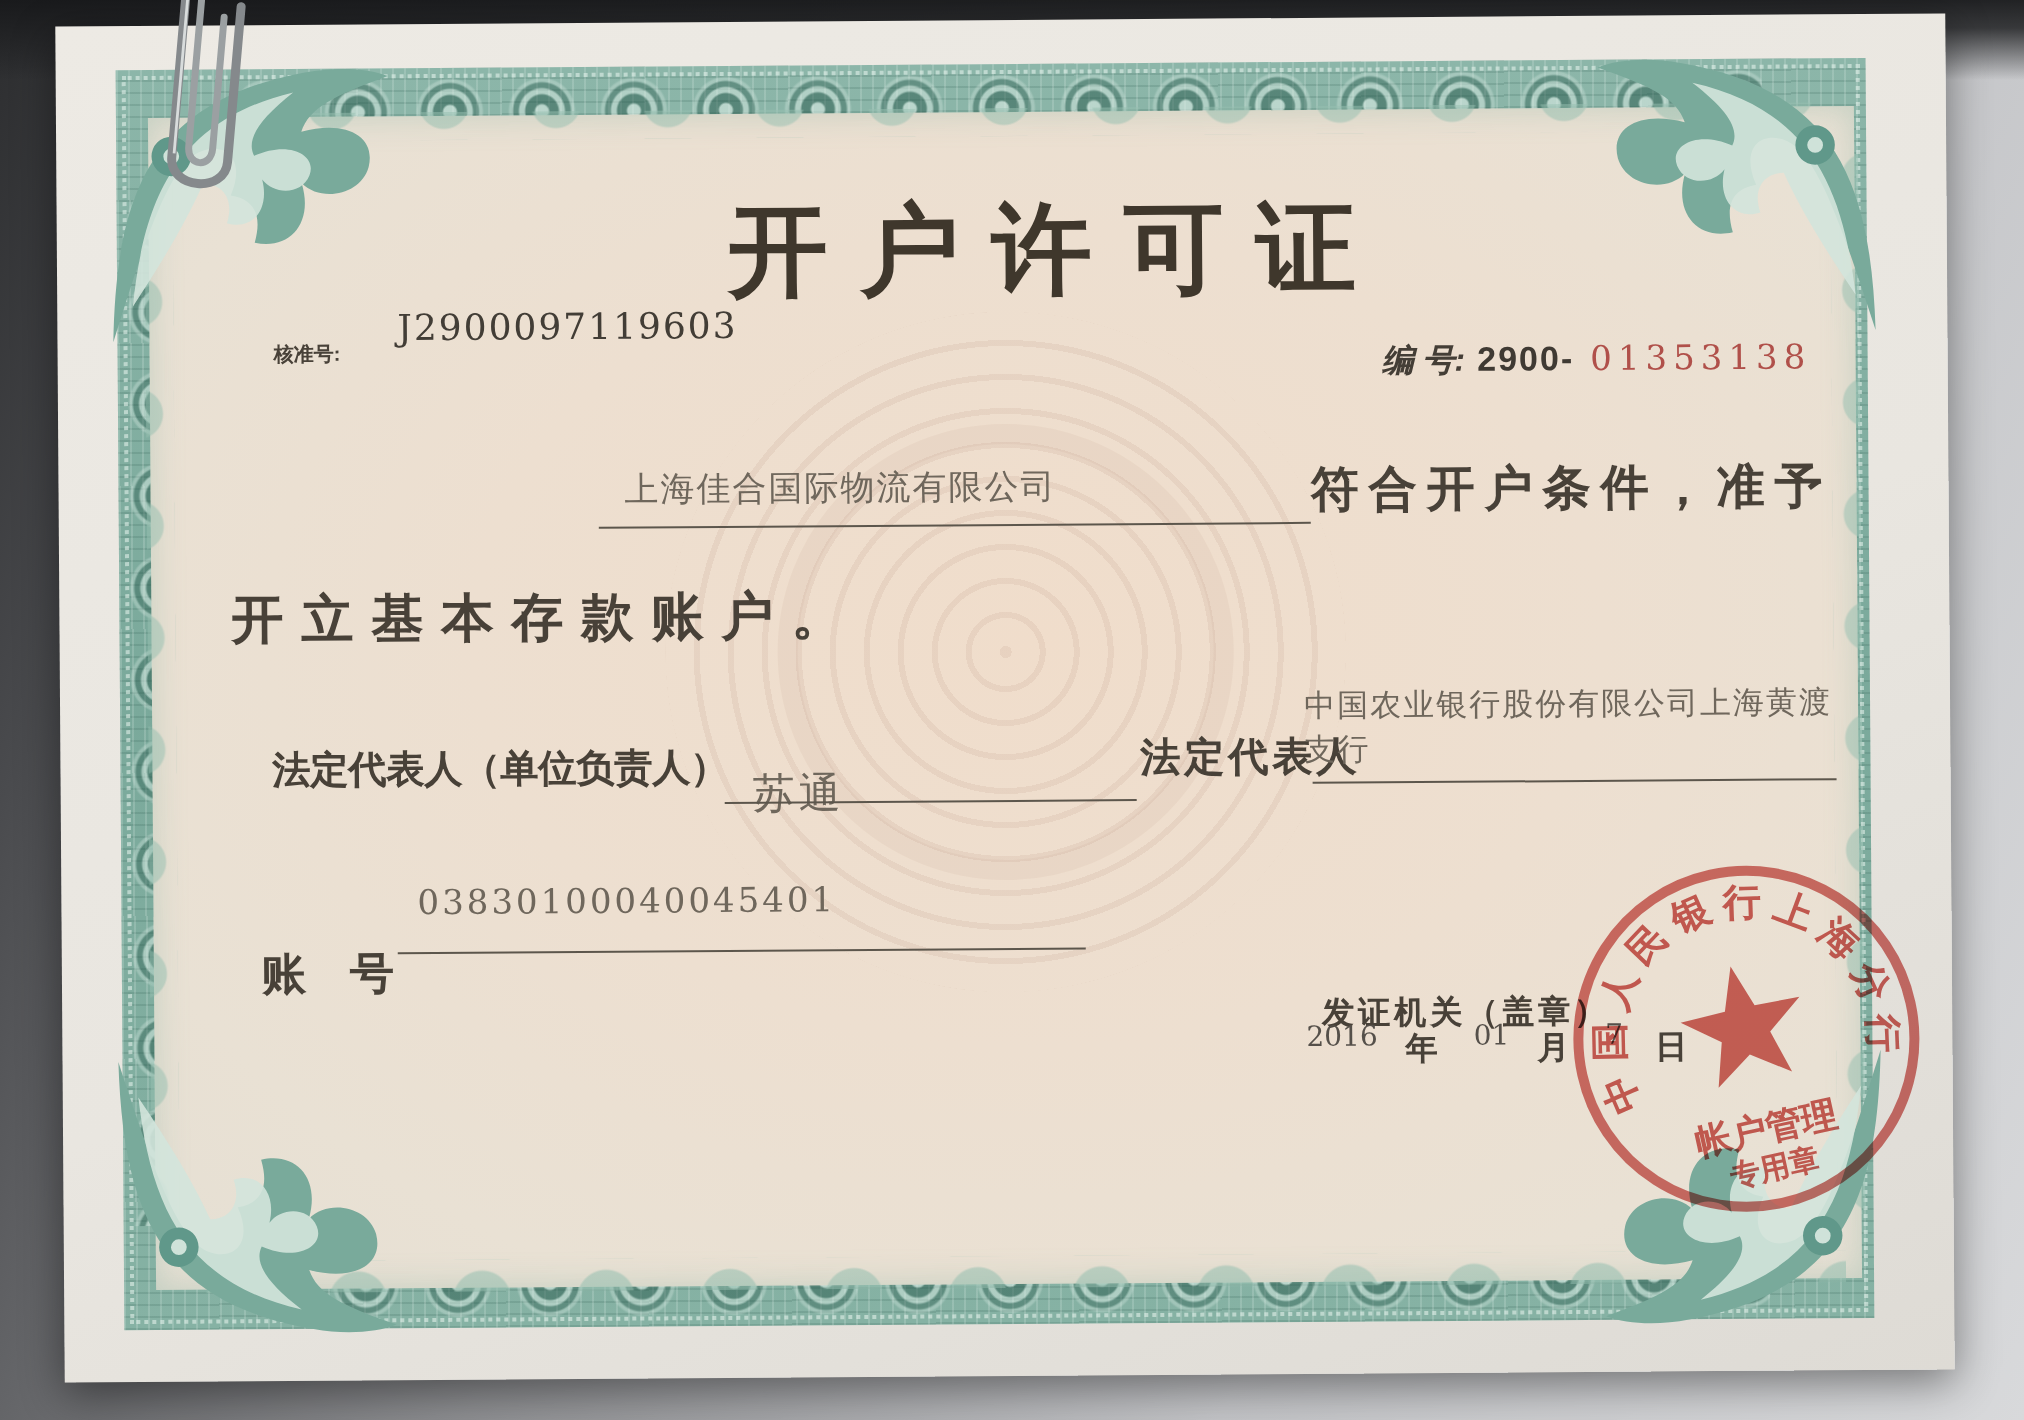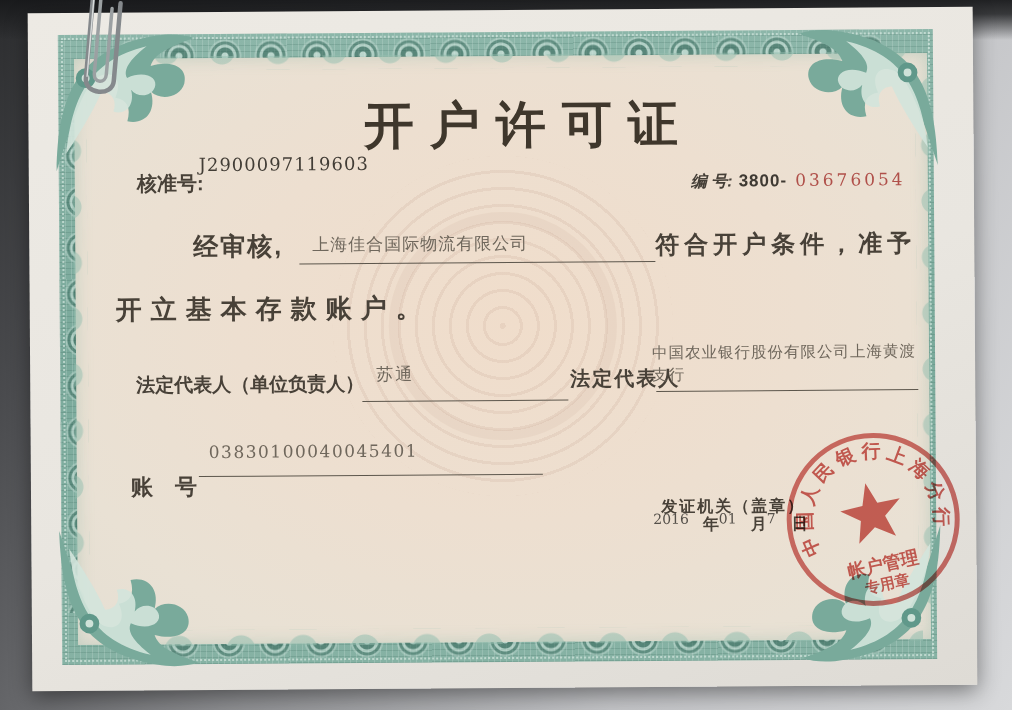--- a/index.html
+++ b/index.html
@@ -51,45 +51,45 @@
   .rosette{position:absolute;left:50%;top:46%;width:340px;height:340px;transform:translate(-50%,-50%);border-radius:50%;
     background:repeating-radial-gradient(circle at 50% 50%, rgba(184,146,128,.15) 0 3px, rgba(184,146,128,0) 3px 17px);}
   .rosette::after{content:'';position:absolute;inset:56px;border-radius:50%;border:10px solid rgba(184,146,128,.10);}
   .content{position:absolute;inset:0;z-index:4;}
   .title{position:absolute;top:82px;left:0;width:100%;text-align:center;padding-left:56px;box-sizing:border-box;
     font-family:"DejaVu Serif","Liberation Serif",serif;font-weight:bold;font-size:50px;letter-spacing:16px;color:#3f372c;}
   .lbl{font-weight:bold;color:#484138;}
   .fill{font-family:"DejaVu Serif","Liberation Serif",serif;color:#6f675c;}
   .uline{position:absolute;height:1px;background:#5c564c;}
   .pos{position:absolute;}
-  .approval-lbl{left:108px;top:158px;font-size:20px;}
+  .approval-lbl{left:108px;top:158px;font-size:10px;}
   .approval-val{left:170px;top:142px;font-size:18px;letter-spacing:1px;color:#423d36;}
   .serial-row{left:662px;top:162px;font-size:17px;white-space:nowrap;}
   .serial-lbl{font-weight:bold;color:#443e36;font-size:16px;margin-right:6px;font-style:italic;}
   .serial-pre{font-weight:bold;color:#3f3a33;letter-spacing:1px;margin-right:8px;}
   .serial-num{font-family:"DejaVu Serif","Liberation Serif",serif;color:#b0504a;letter-spacing:3px;}
   .review-pre{left:164px;top:218px;font-size:25px;letter-spacing:2px;}
   .company{left:283px;top:222px;font-size:17px;letter-spacing:1px;}
   .u-company{left:270px;top:252px;width:356px;}
   .review-suf{left:626px;top:220px;font-size:24px;letter-spacing:5px;white-space:nowrap;}
   .review-l2{left:86px;top:280px;font-size:26px;letter-spacing:9px;white-space:nowrap;}
   .rep-lbl{left:106px;top:360px;font-size:19px;}
-  .rep-val{left:346px;top:352px;font-size:17px;letter-spacing:2px;}
+  .rep-val{left:346px;top:372px;font-size:21px;letter-spacing:2px;}
   .u-rep{left:332px;top:390px;width:206px;}
   .bank-lbl{left:540px;top:356px;font-size:20px;letter-spacing:2px;}
   .bank-val{left:622px;top:334px;width:266px;font-size:15.5px;line-height:1.4;letter-spacing:1px;}
   .u-bank{left:626px;top:382px;width:262px;}
   .acct-lbl{left:100px;top:440px;font-size:22px;margin-top:20px;}
   .acct-val{left:178px;top:430px;font-size:17px;letter-spacing:1.5px;}
   .u-acct{left:168px;top:464px;width:344px;}
   .issuer-lbl{left:630px;top:488px;font-size:16px;letter-spacing:2px;}
   .date-row{left:622px;top:506px;display:flex;align-items:flex-end;white-space:nowrap;}
   .date-row .num{font-family:"DejaVu Serif","Liberation Serif",serif;color:#55504a;font-size:14px;transform:translateY(-9px);}
   .date-row .unit{font-weight:bold;color:#484138;font-size:16px;}
-  .g1{margin-left:14px;} .g2{} .g3{margin-left:16px;}
+  .g1{margin-left:14px;} .g2{margin-left:18px;} .g3{margin-left:16px;}
   .seal{position:absolute;left:742px;top:412px;width:200px;height:200px;z-index:6;
     transform:rotate(-12deg);mix-blend-mode:multiply;opacity:.92;}
   .clip{position:absolute;left:72px;top:-4px;width:62px;height:118px;z-index:9;transform:rotate(5deg);}
 </style>
 </head>
 <body>
 
 <div class="paper">
   <div class="band">
     <div class="med h t"></div>
@@ -130,23 +130,22 @@
     <div class="scal r"></div>
     <div class="rosette"></div>
   </div>
 
   <div class="content">
     <div class="title">开户许可证</div>
 
     <span class="pos lbl approval-lbl">核准号:</span>
     <span class="pos fill approval-val">J2900097119603</span>
 
-    <span class="pos serial-row"><span class="serial-lbl">编 号:</span><span class="serial-pre">3800-</span><span class="serial-num">03676054</span></span>
+    <span class="pos serial-row"><span class="serial-lbl">编 号:</span><span class="serial-pre">2900-</span><span class="serial-num">01353138</span></span>
 
-    <span class="pos lbl review-pre">经审核,</span>
     <span class="pos fill company">上海佳合国际物流有限公司</span>
     <span class="pos uline u-company"></span>
     <span class="pos lbl review-suf">符合开户条件，准予</span>
     <span class="pos lbl review-l2">开立基本存款账户。</span>
 
     <span class="pos lbl rep-lbl">法定代表人（单位负责人）</span>
     <span class="pos fill rep-val">苏通</span>
     <span class="pos uline u-rep"></span>
 
     <span class="pos lbl bank-lbl">法定代表人</span>

